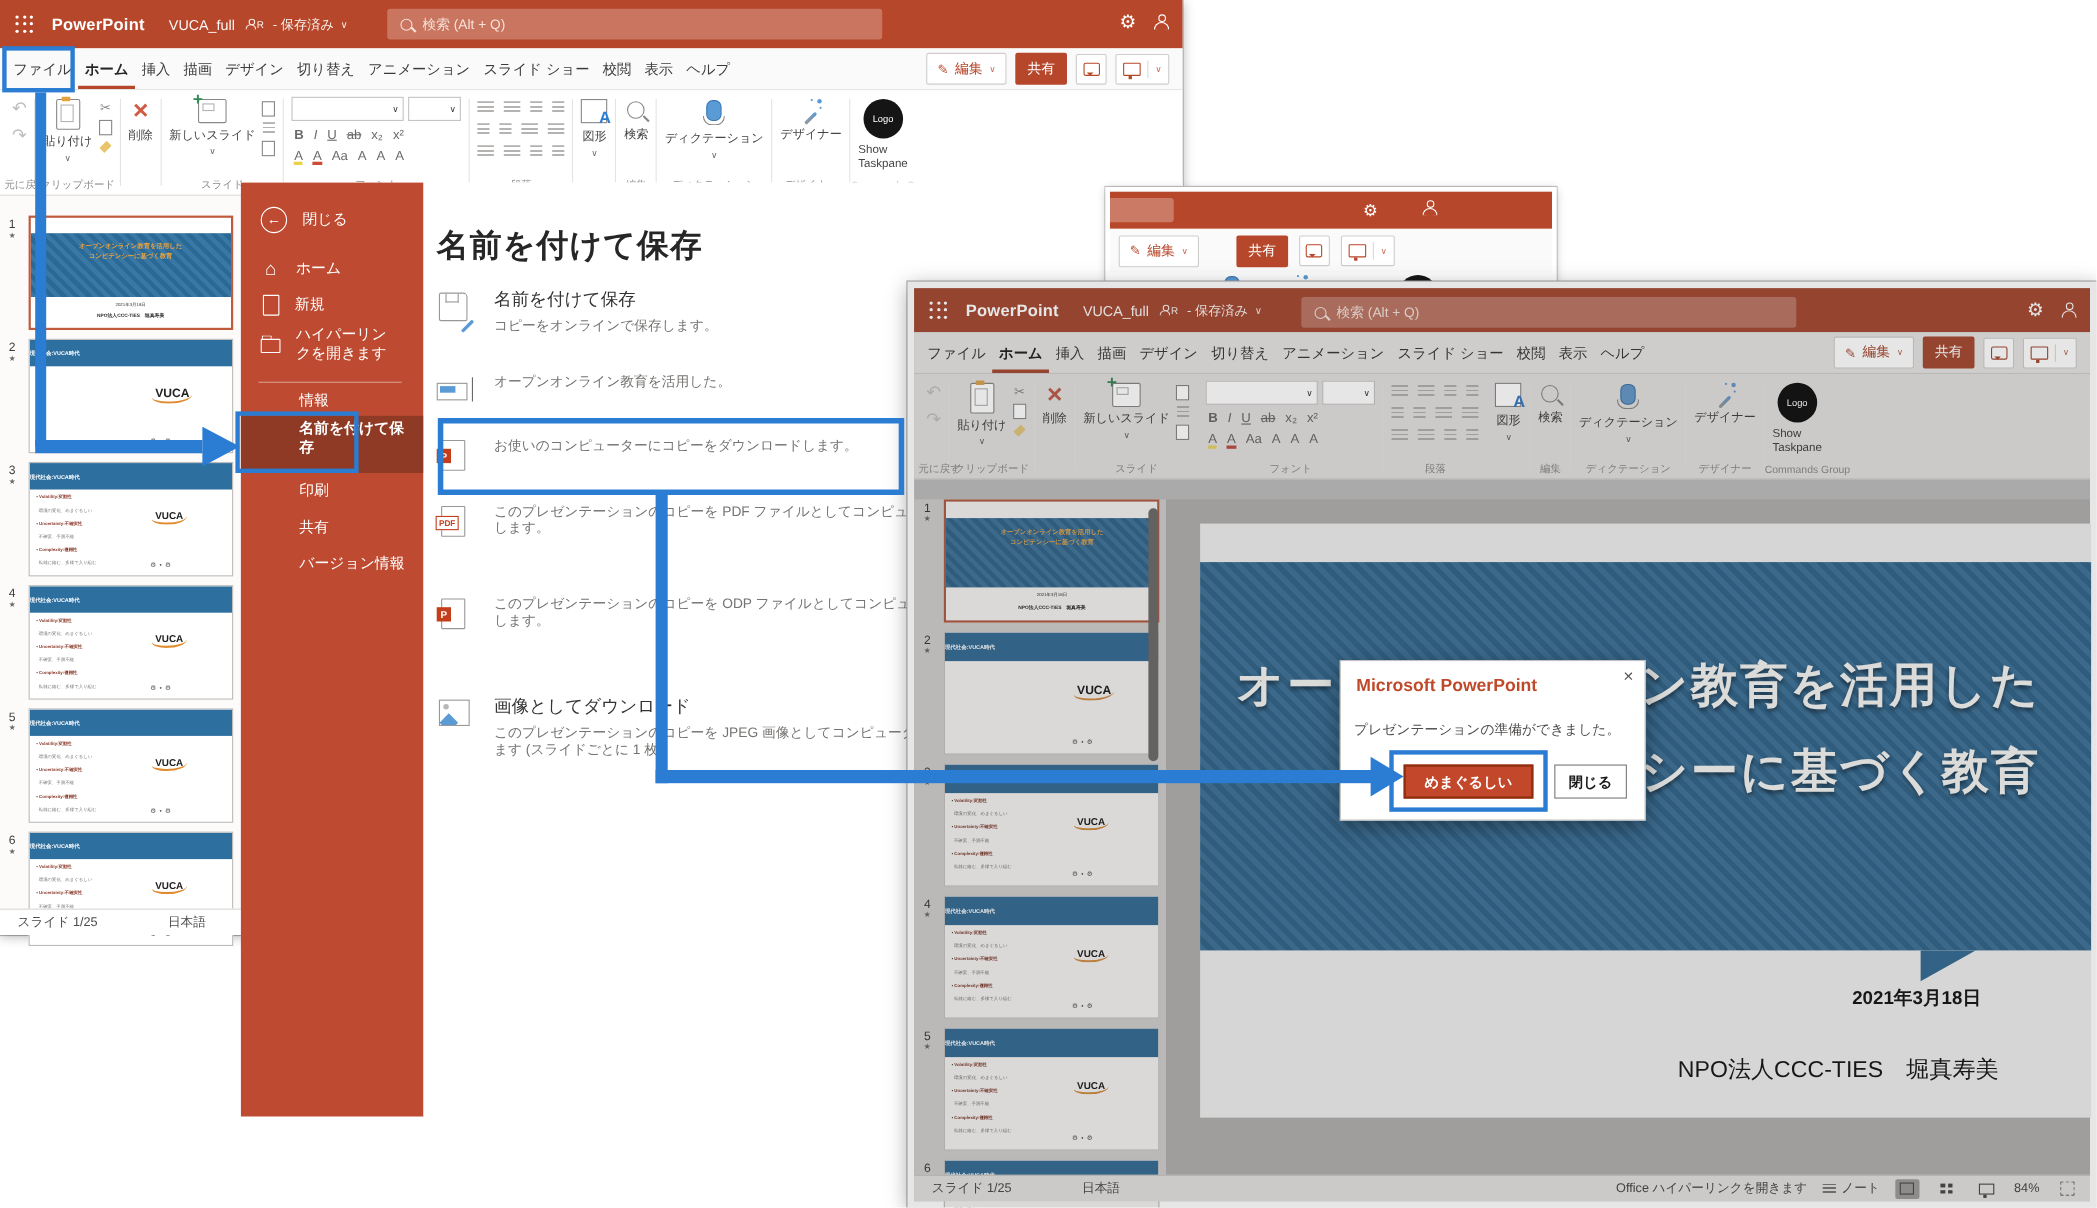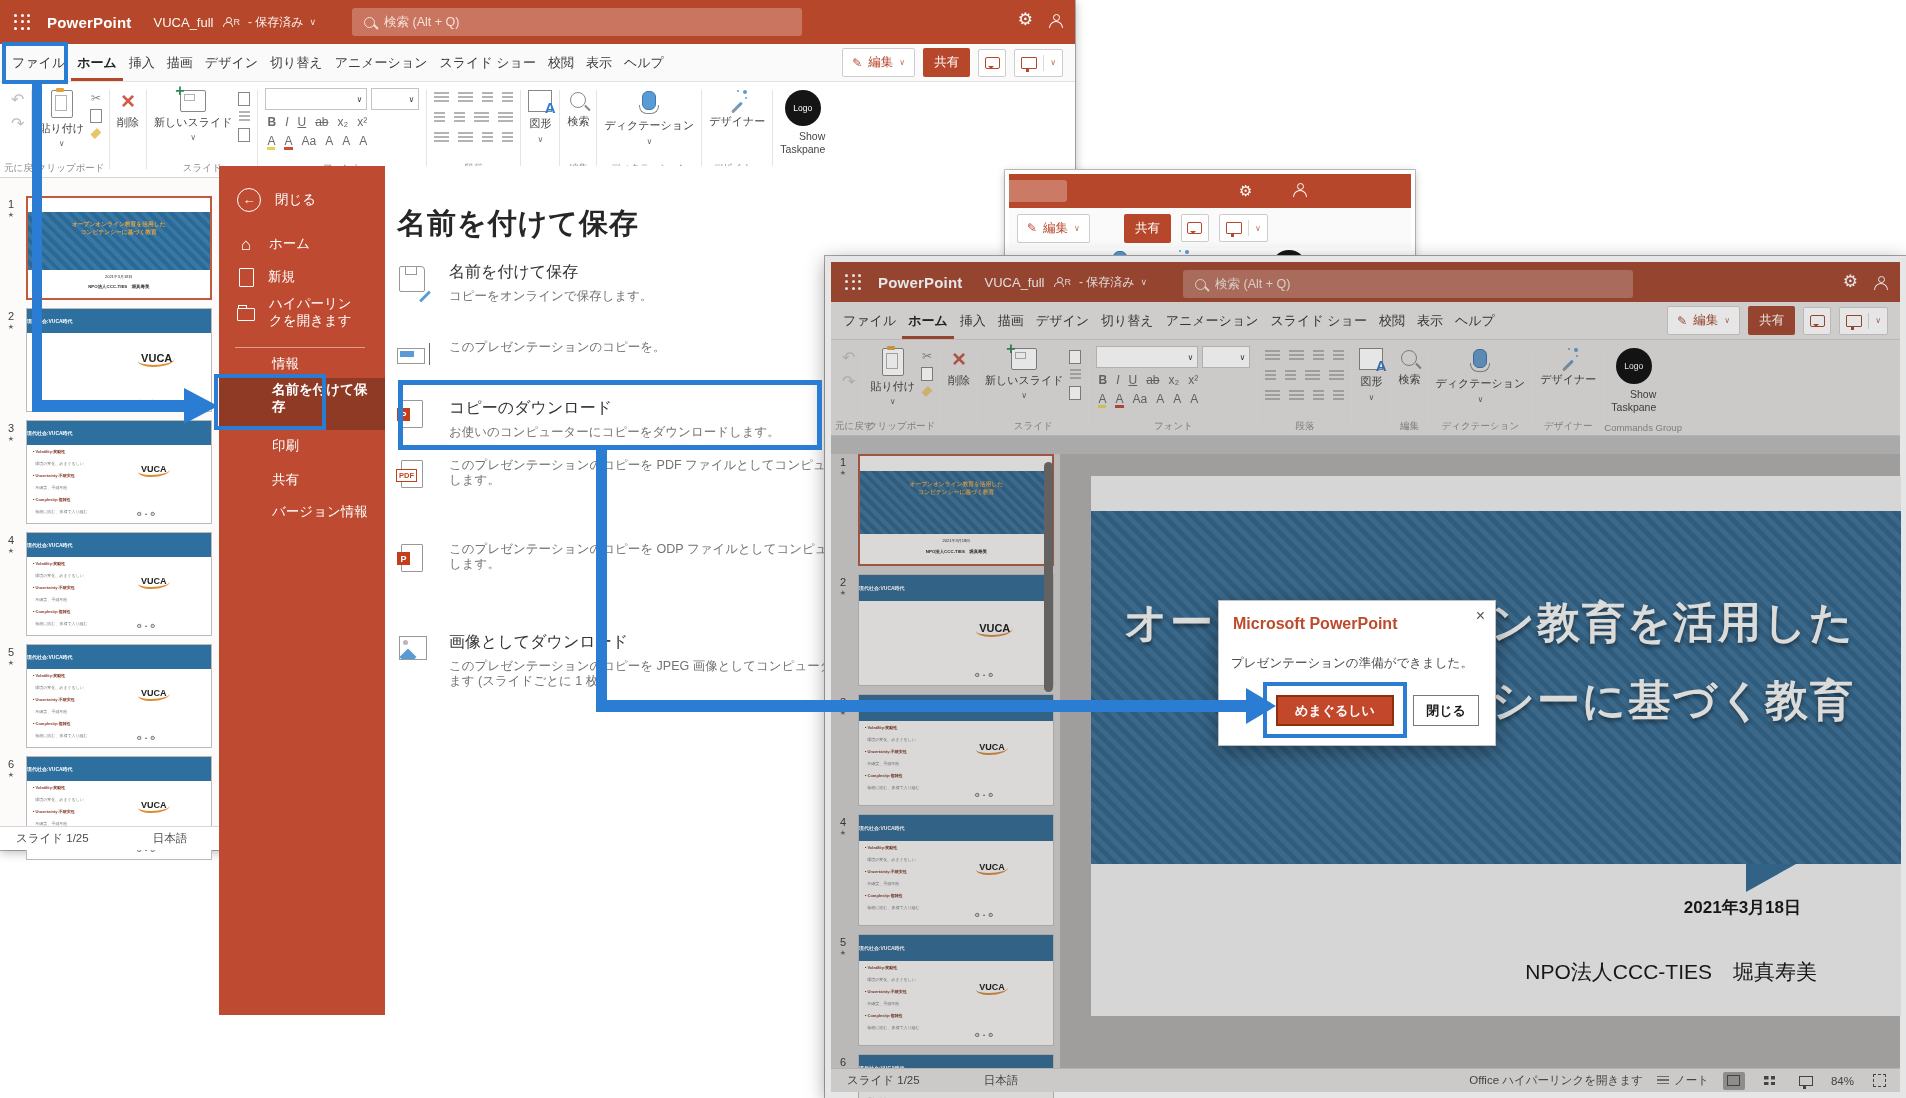--- a/index.html
+++ b/index.html
@@ -84,21 +84,21 @@
   .shapeicon{width:22px;height:20px;border:1.5px solid #8a8886;position:relative;background:#fff;}
   .shapeicon::after{content:"A";position:absolute;right:-4px;bottom:-5px;color:#2b7cd3;font-size:15px;font-weight:bold;background:transparent;}
   .findicon{width:14px;height:14px;border:1.7px solid #8a8886;border-radius:50%;position:relative;margin:2px;}
   .findicon::after{content:"";position:absolute;width:7px;height:1.8px;background:#8a8886;transform:rotate(45deg);right:-6px;bottom:-2px;}
   .micicon{width:12px;height:17px;background:#5b9bd5;border:1px solid #3a78b5;border-radius:6px;position:relative;margin:1px 6px 4px 6px;}
   .micicon::after{content:"";position:absolute;left:-4px;right:-4px;bottom:-5px;height:8px;border:1.5px solid #8a8886;border-top:none;border-radius:0 0 8px 8px;}
   .wandicon{width:20px;height:20px;position:relative;}
   .wandicon::before{content:"";position:absolute;left:3px;bottom:1px;width:14px;height:3px;background:linear-gradient(90deg,#9a9896,#5b9bd5);transform:rotate(-45deg);border-radius:2px;}
   .wandicon::after{content:"";position:absolute;right:0;top:0;width:4px;height:4px;background:#5b9bd5;border-radius:50%;box-shadow:-7px -1px 0 -1px #5b9bd5,1px 6px 0 -1px #5b9bd5;}
   .logocircle{width:36px;height:36px;background:#151515;border-radius:50%;color:#fff;font-size:8.5px;display:flex;align-items:center;justify-content:center;}
-  .tpl{font-size:10.5px;color:#444;line-height:1.25;text-align:right;}
+  .tpl{font-size:10.5px;color:#444;line-height:1.25;text-align:left;}
 
   
   .panel{position:absolute;background:#fcfbfa;border-right:1px solid #e2e0de;}
   .tnum{position:absolute;font-size:11px;color:#3c3c3c;text-align:center;width:14px;line-height:1.2;}
   .tnum .star{display:block;font-size:7px;color:#6a6a6a;}
   .thumb{position:absolute;background:#fff;border:1px solid #bdbbb9;box-sizing:border-box;overflow:hidden;}
   .thumb.sel{border:2px solid #C05A3C;}
   .band{position:absolute;left:0;right:0;background:#2D6F9F;background-image:repeating-linear-gradient(45deg,rgba(255,255,255,.06) 0 4px,rgba(0,0,0,.06) 4px 8px);}
   .tt-title{position:absolute;left:4%;right:4%;color:#E8A33D;font-weight:bold;text-align:center;}
   .tt-sub{position:absolute;left:4%;right:4%;color:#2b2b2b;text-align:center;}
@@ -573,30 +573,29 @@
             <span>
               <div class="otitle">名前を付けて保存</div>
               <div class="odesc">コピーをオンラインで保存します。</div>
             </span>
           </div>
           <div class="bs-opt" style="top: 174px;">
             <span class="oicon">
               <span class="renameic"></span>
             </span>
             <span>
-              <div class="odesc">このプレゼンテーションのコピーを。</div>
+              <div class="odesc">オープンオンライン教育を活用した。</div>
             </span>
           </div>
           <div class="bs-opt" style="top: 232px;">
             <span class="oicon">
               <span class="pagew"></span>
               <span class="ptag">P</span>
             </span>
             <span>
-              <div class="otitle">コピーのダウンロード</div>
               <div class="odesc">お使いのコンピューターにコピーをダウンロードします。</div>
             </span>
           </div>
           <div class="bs-opt" style="top: 292px;">
             <span class="oicon">
               <span class="pagew"></span>
               <span class="pdftag">PDF</span>
             </span>
             <span>
               <div class="odesc">このプレゼンテーションのコピーを PDF ファイルとしてコンピューターにダウンロードします。</div>

